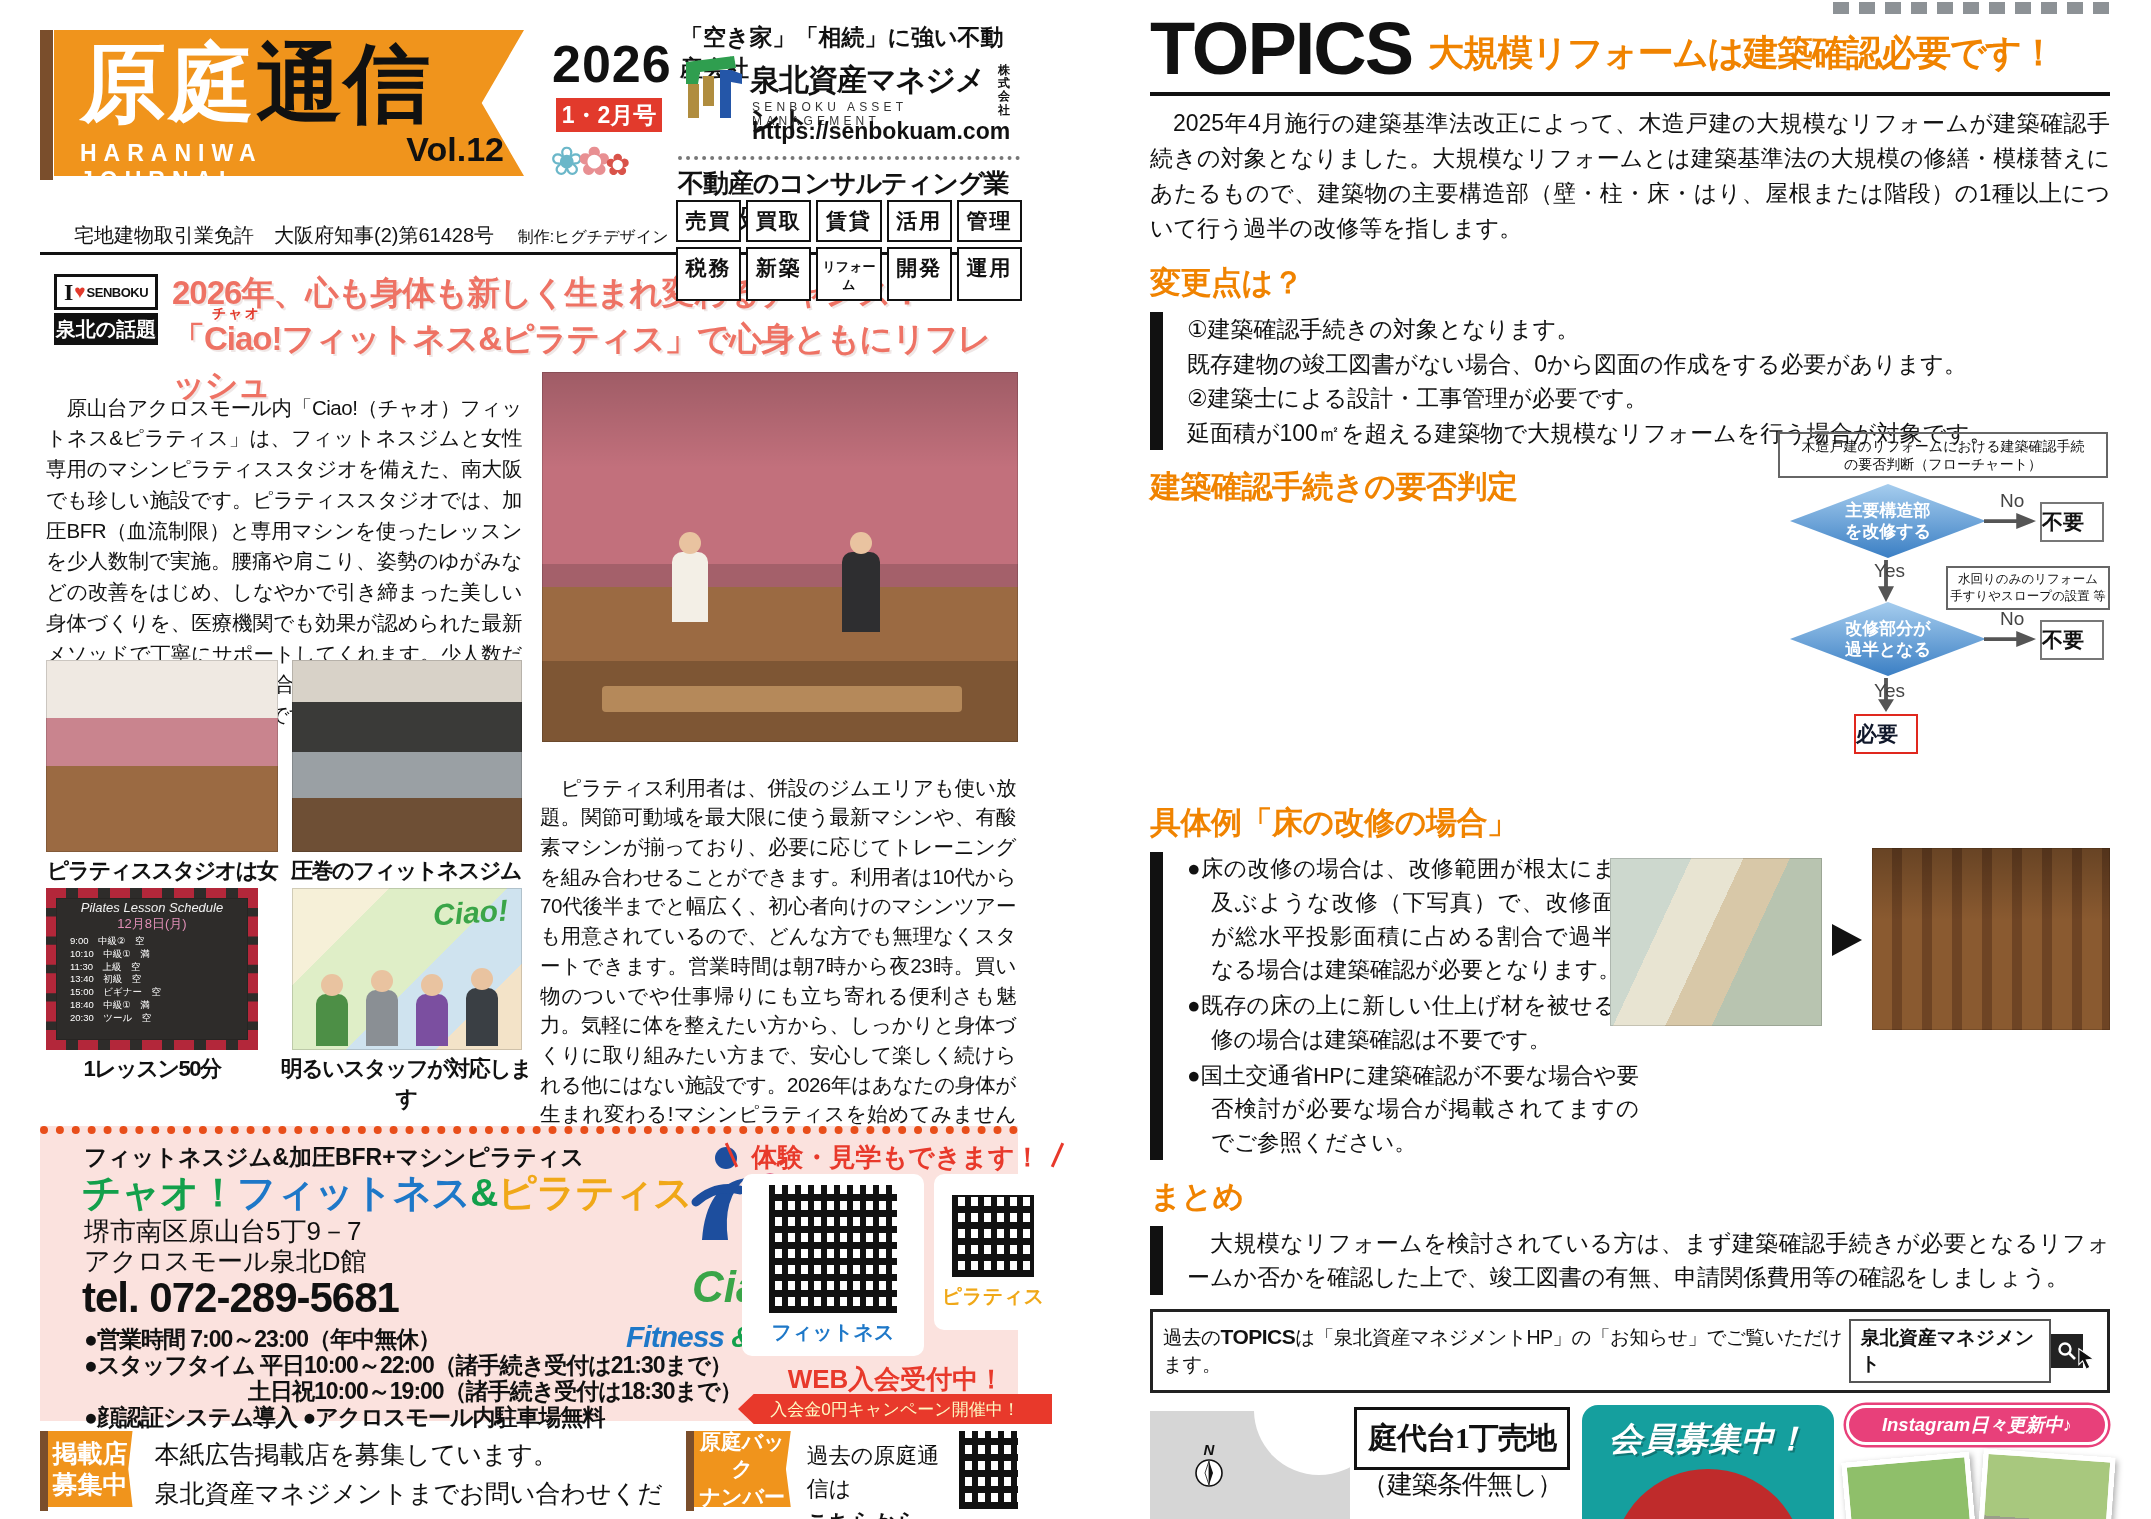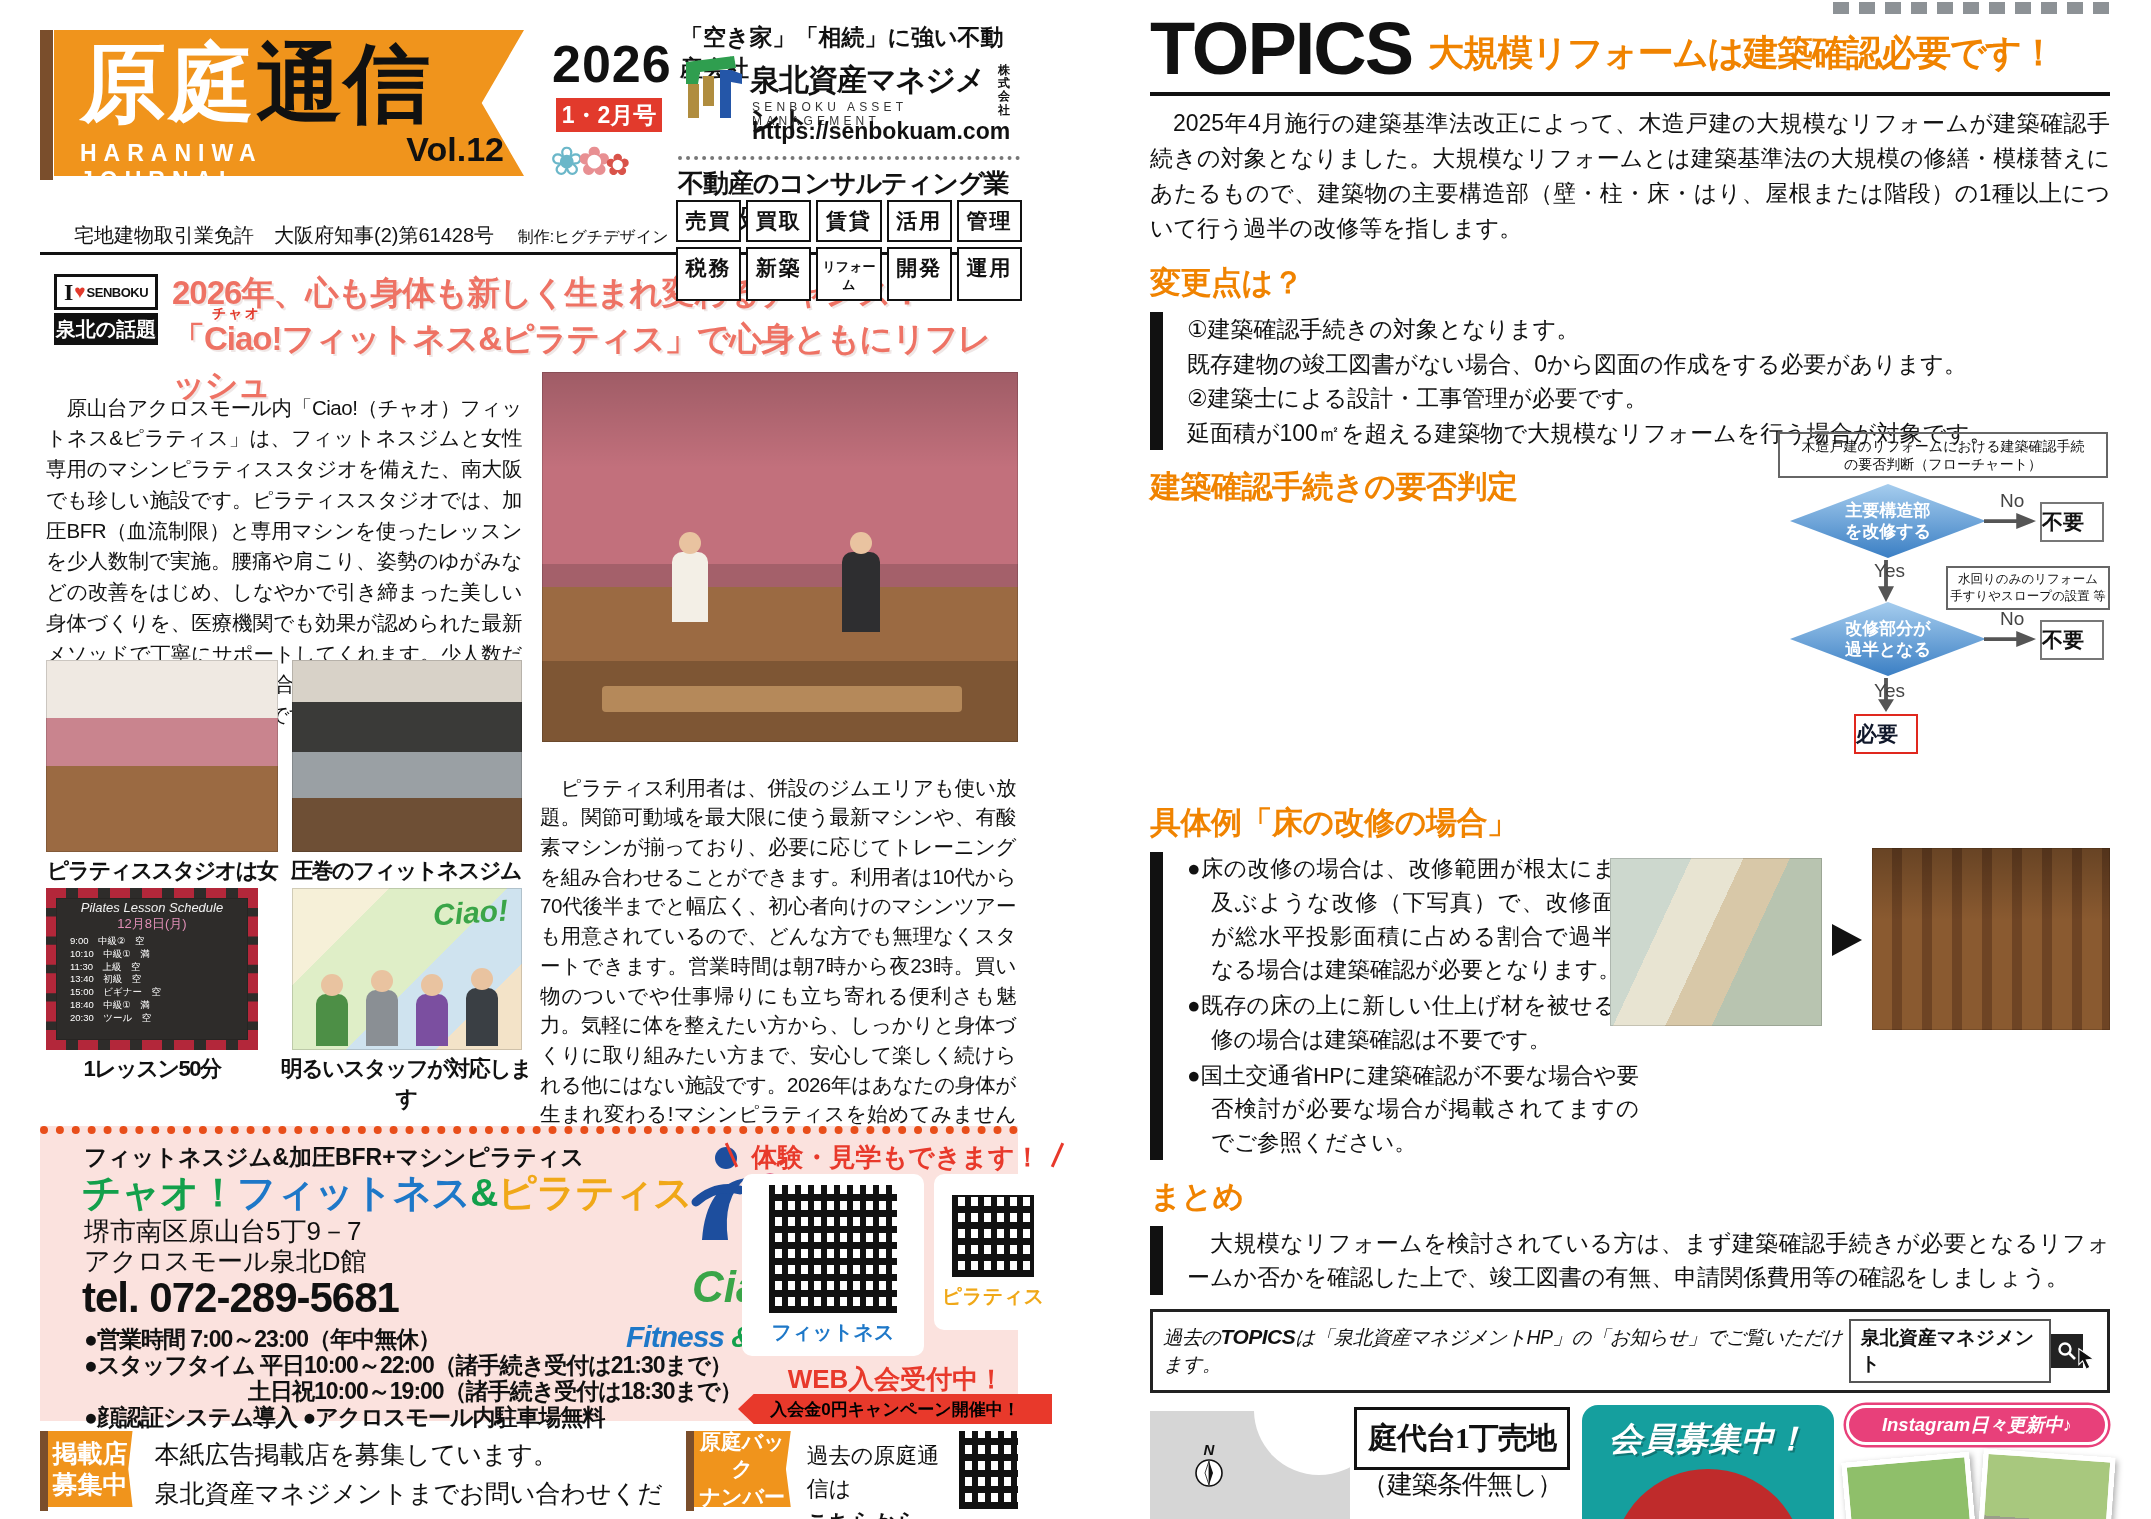--- a/index.html
+++ b/index.html
@@ -110,22 +110,22 @@
                  repeating-linear-gradient(0deg,#111 0 7px,#fff 7px 16px);
       outline:3px solid #fff;}
   .qr-card{background:#fff;border-radius:10px;display:flex;flex-direction:column;
            align-items:center;justify-content:center;gap:6px;}
   #qr-card-fit{left:702px;top:40px;width:182px;height:182px;}
   #qr-card-fit .qr{width:128px;height:128px;}
   #qr-card-pil{left:894px;top:40px;width:118px;height:156px;}
   #qr-card-pil .qr{width:82px;height:82px;}
   .qr-label{font-size:20px;font-weight:bold;}
   #web-join{left:700px;top:228px;width:312px;text-align:center;font-size:26px;font-weight:bold;color:#e8392b;}
-  #campaign{left:698px;top:260px;width:314px;height:30px;background:#e8392b;color:#000000;
-            font-size:17px;font-weight:bold;display:flex;align-items:center;justify-content:center;
+  #campaign{left:698px;top:260px;width:314px;height:30px;background:#e8392b;color:#fef9c3;
+            font-size:17px;font-weight:normal;display:flex;align-items:center;justify-content:center;
             clip-path:polygon(5% 0,100% 0,100% 100%,5% 100%,0 50%);}
 
   
   #footer-badges{display:flex;margin-top:10px;height:80px;align-items:flex-start;}
   .ribbon{background:#f0941c;color:#fff;font-weight:bold;text-align:center;
           display:flex;flex-direction:column;justify-content:center;height:76px;
           clip-path:polygon(0 0,100% 0,95% 50%,100% 100%,0 100%);}
   .pole2{width:10px;height:80px;background:#7a4e2c;}
   #ribbon-recruit{width:112px;font-size:25px;line-height:1.25;}
   #ribbon-back{width:128px;font-size:21px;line-height:1.3;}
@@ -180,21 +180,21 @@
     background:linear-gradient(115deg,#cdd8ce 0 28%,#e8e4d2 28% 46%,#d8c8a8 46% 62%,#b8c4b0 62%);}
   #photo-arrow{right:248px;top:72px;width:30px;height:32px;background:#111;
     clip-path:polygon(0 0,100% 50%,0 100%);}
   #photo-joists{right:0;top:-4px;width:238px;height:182px;
     background:linear-gradient(180deg,rgba(0,0,0,.25),rgba(0,0,0,0) 40%),
     repeating-linear-gradient(90deg,#8a5a30 0 20px,#6e4424 20px 30px);}
   
   #summary-quote{font-size:23px;}
   #archive-box{margin-top:14px;border:3px solid #222;display:flex;align-items:center;
                justify-content:space-between;padding:7px 10px;position:relative;}
-  #archive-text{font-size:19.5px;letter-spacing:-0.5px;font-style:italic;}
+  #archive-text{font-size:19.5px;letter-spacing:-0.5px;}
   #archive-text .bold-topics{font-weight:900;font-size:21px;}
   #search-widget{display:flex;align-items:center;}
   #search-box{border:2.5px solid #555;font-size:19px;font-weight:bold;padding:4px 10px;}
   #search-btn{width:34px;height:34px;background:#222;display:flex;align-items:center;justify-content:center;}
   #cursor-icon{margin-left:-6px;margin-top:16px;}
 
   
   #ads-row{display:flex;gap:12px;margin-top:12px;height:374px;}
   #land-ad{position:relative;width:420px;}
   #plot-diagram{left:0;top:6px;width:200px;height:358px;}

